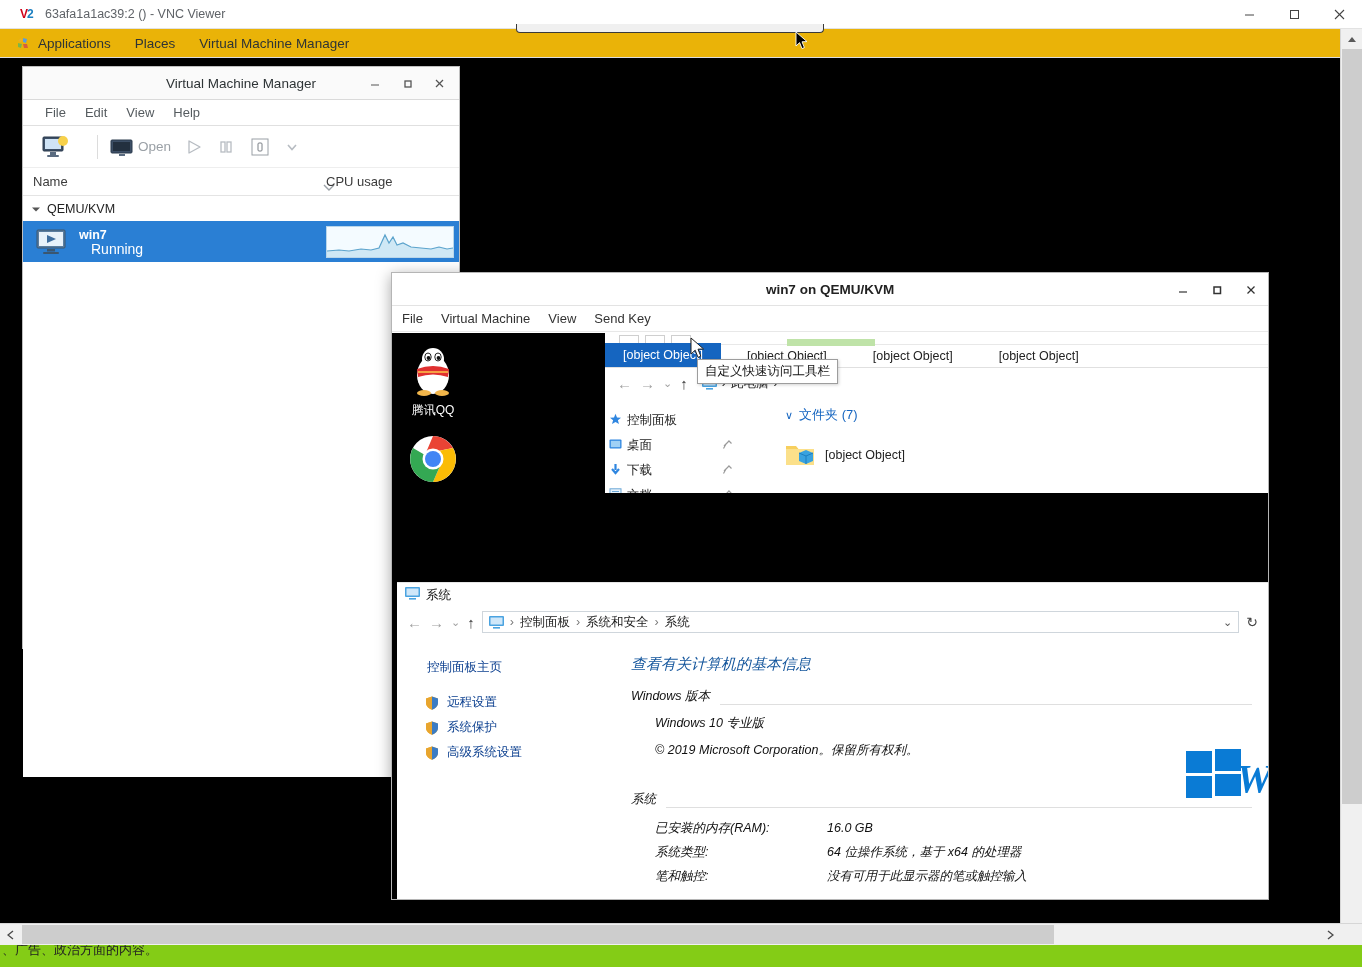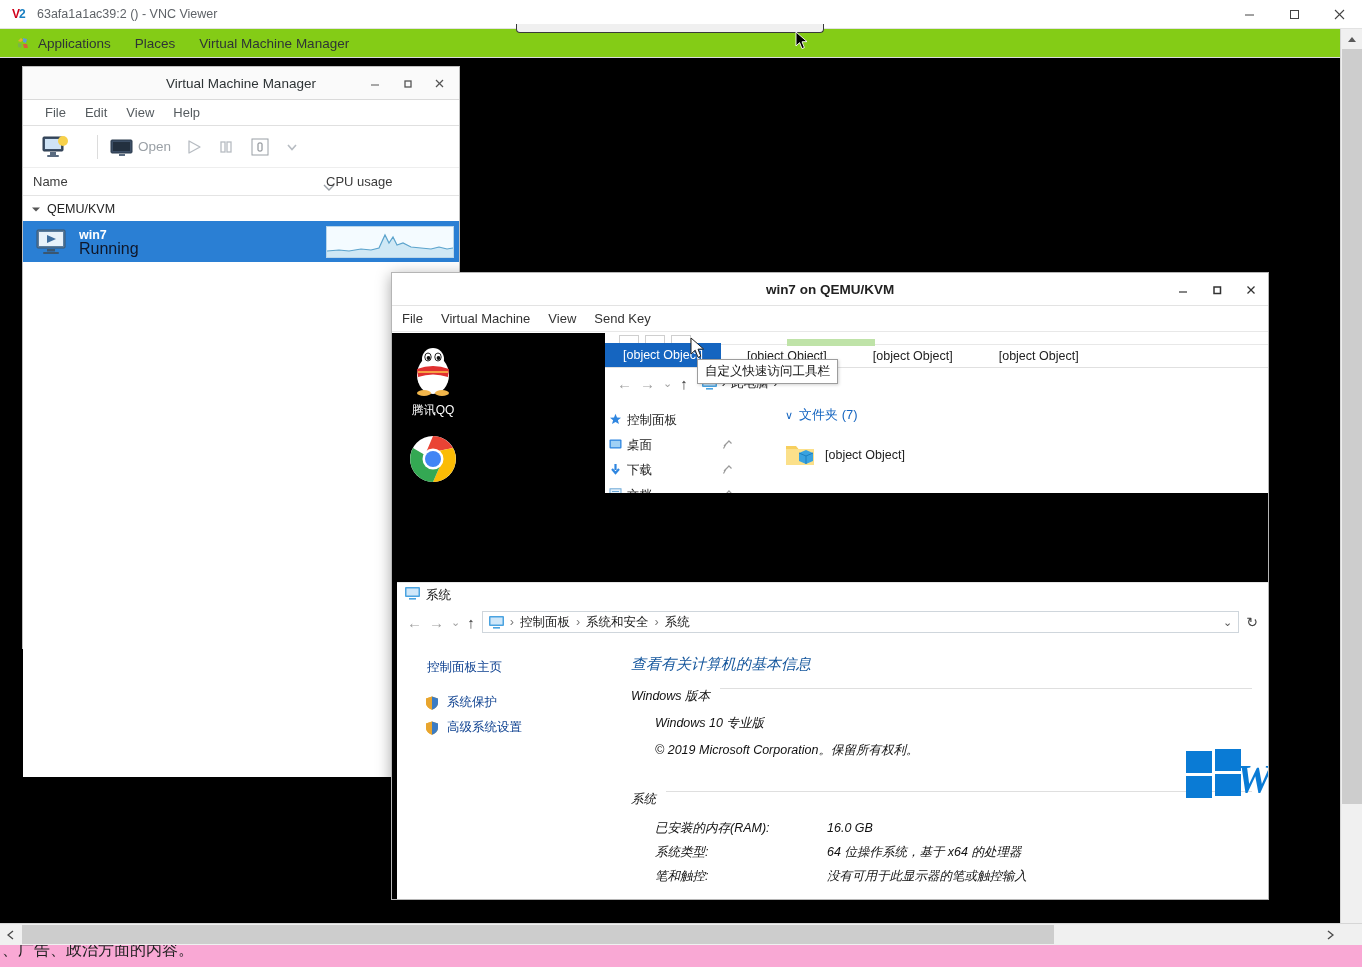--- a/index.html
+++ b/index.html
@@ -24,53 +24,53 @@
   .under-left-strip {
     position:absolute; left:0; top:50px; width:22px; height:888px;
     background:#ffffff; border-right:1px solid #d8d8d8;
     overflow:hidden;
   }
   .under-chip { position:absolute; left:2px; width:18px; font-size:9px; color:#333; }
   .under-sq { position:absolute; left:0; width:20px; }
 
   .bottomtext {
     position:absolute; left:0; bottom:0px; width:1362px; height:22px;
-    font-size:16px; color:#222; padding-left:2px; overflow:hidden;
-    line-height:10px; background:#f9a8d4;
+    font-size:13px; color:#222; padding-left:2px; overflow:hidden;
+    line-height:10px; background:#84cc16;
   }
 
   
   .vnc-window {
     position:absolute; left:0; top:0; width:1362px; height:938px;
     background:#000; 
   }
   .vnc-titlebar {
     position:absolute; left:0; top:0; width:1362px; height:29px;
     background:#ffffff; border-bottom:1px solid #e2e2e2;
     display:flex; align-items:center;
   }
   .vnc-logo {
-    width:16px; height:15px; margin-left:12px; margin-right:9px;
+    width:16px; height:15px; margin-left:20px; margin-right:9px;
     position:relative; flex:0 0 auto;
     font-size:12px; font-weight:bold; line-height:15px; letter-spacing:-1px;
   }
   .vnc-logo .v { color:#d0021b; }
   .vnc-logo .n { color:#1a7fc1; }
   .vnc-title { font-size:12.5px; color:#5f6368; }
   .vnc-winbtns { position:absolute; right:0; top:0; height:29px; display:flex; }
   .vnc-winbtn {
     width:45px; height:29px; display:flex; align-items:center; justify-content:center;
     color:#444; font-size:13px;
   }
   .vnc-winbtn svg { display:block; }
 
   
   .gnome-bar {
     position:absolute; left:0; top:29px; width:1340px; height:29px;
-    background:#84cc16; border-bottom:1px solid #dcdcdc;
+    background:#eab308; border-bottom:1px solid #dcdcdc;
     display:flex; align-items:center; font-size:13.5px; color:#2e3436;
   }
   .gnome-item { padding:0 12px; line-height:29px; white-space:nowrap; }
   .gnome-appicon { width:14px;height:14px; margin-left:16px; margin-right:-4px; position:relative;}
 
   
   .vnc-tab {
     position:absolute; left:516px; top:24px; width:308px; height:9px;
     background:#f0f0f0; border:1px solid #3a3a3a; border-top:none;
     border-radius:0 0 4px 4px; z-index:60;
@@ -116,21 +116,21 @@
   .vmm-colhdr .sort { position:absolute; left:300px; top:11px; }
   .vmm-colhdr .cpu { position:absolute; left:303px; }
   .vmm-group {
     height:25px; display:flex; align-items:center; font-size:12.5px; color:#222; padding-left:8px;
   }
   .vmm-row {
     height:41px; background:#2a7fd4; display:flex; align-items:center; position:relative;
   }
   .vmm-row .vmicon { width:34px;height:26px; margin-left:12px; margin-right:10px; position:relative;}
   .vmm-row .vmname { color:#fff; font-size:12.5px; font-weight:bold; line-height:14px; }
-  .vmm-row .vmstate { color:#0f172a; font-size:16px; line-height:14px; }
+  .vmm-row .vmstate { color:#ffffff; font-size:14px; line-height:14px;margin-left:12px; }
   .vmm-spark {
     position:absolute; right:5px; top:5px; width:128px; height:32px;
     background:#f4fbff; border:1px solid #b9d6ea;
   }
   .vmm-body { background:#fff; height:100%; }
 
   
   .vmwin {
     position:absolute; left:391px; top:272px; width:878px; height:628px;
     background:#ffffff; border:1px solid #b5b5b5;
@@ -209,21 +209,21 @@
     display:flex; align-items:center; padding:0 6px; gap:6px; font-size:12.5px; color:#1a1a1a;
   }
   .sys-refresh { color:#444; font-size:14px; }
   .sys-body { display:flex; }
   .sys-left { width:216px; padding-top:18px; }
   .sys-link { font-size:12.5px; color:#0b3f8f; padding-left:28px; height:25px; display:flex; align-items:center; gap:8px;}
   .sys-link.home { padding-left:30px; margin-bottom:10px; }
   .shield { width:14px; height:14px; flex:0 0 auto; }
   .sys-right { flex:1; padding-top:10px; padding-right:16px; position:relative;font-style:italic; }
   .sys-h1 { font-size:15px; color:#13559c; margin:8px 0 14px 18px; }
-  .sys-sect { font-size:12.5px; color:#111; margin-left:18px; display:flex; align-items:flex-start; gap:10px; }
+  .sys-sect { font-size:12.5px; color:#111; margin-left:18px; display:flex; align-items:flex-end; gap:10px; }
   .sys-sect .rule { flex:1; height:1px; background:#dfdfdf; }
   .sys-p { font-size:12.5px; color:#111; margin:10px 0 0 42px; }
   .sys-table { margin:8px 0 0 42px; }
   .sys-tr { display:flex; height:24px; align-items:center; font-size:12.5px; color:#111; }
   .sys-td-label { width:172px; }
   .winlogo {
     position:absolute; right:24px; top:112px; width:58px; height:50px;
   }
   .winlogo .q { position:absolute; width:26px; height:22px; background:#0a7bd5; }
   .win-w { position:absolute; right:-4px; top:118px; font-size:40px; color:#0a7bd5; font-weight:bold; font-family:"Liberation Serif", serif;}
@@ -658,20 +658,30 @@
               <span>控制面板主页</span>
             </div>
             <div class="sys-link">
               <span class="shield">
                 <svg width="14" height="14" viewBox="0 0 14 14">
                     <path d="M7 0.6 L13 2.6 V7 c0 3.4 -3 5.6 -6 6.8 C4 12.6 1 10.4 1 7 V2.6 Z" fill="#f2b33d"></path>
                     <path d="M7 0.6 L13 2.6 V7 c0 3.4 -3 5.6 -6 6.8 Z" fill="#3b7cc4"></path>
                     <path d="M1 2.6 L7 0.6 V13.8 C4 12.6 1 10.4 1 7 Z" fill="#e8a52e"></path>
                   </svg>
               </span>
+              <span>远程设置</span>
+            </div>
+            <div class="sys-link">
+              <span class="shield">
+                <svg width="14" height="14" viewBox="0 0 14 14">
+                    <path d="M7 0.6 L13 2.6 V7 c0 3.4 -3 5.6 -6 6.8 C4 12.6 1 10.4 1 7 V2.6 Z" fill="#f2b33d"></path>
+                    <path d="M7 0.6 L13 2.6 V7 c0 3.4 -3 5.6 -6 6.8 Z" fill="#3b7cc4"></path>
+                    <path d="M1 2.6 L7 0.6 V13.8 C4 12.6 1 10.4 1 7 Z" fill="#e8a52e"></path>
+                  </svg>
+              </span>
               <span>系统保护</span>
             </div>
             <div class="sys-link">
               <span class="shield">
                 <svg width="14" height="14" viewBox="0 0 14 14">
                     <path d="M7 0.6 L13 2.6 V7 c0 3.4 -3 5.6 -6 6.8 C4 12.6 1 10.4 1 7 V2.6 Z" fill="#f2b33d"></path>
                     <path d="M7 0.6 L13 2.6 V7 c0 3.4 -3 5.6 -6 6.8 Z" fill="#3b7cc4"></path>
                     <path d="M1 2.6 L7 0.6 V13.8 C4 12.6 1 10.4 1 7 Z" fill="#e8a52e"></path>
                   </svg>
               </span>

